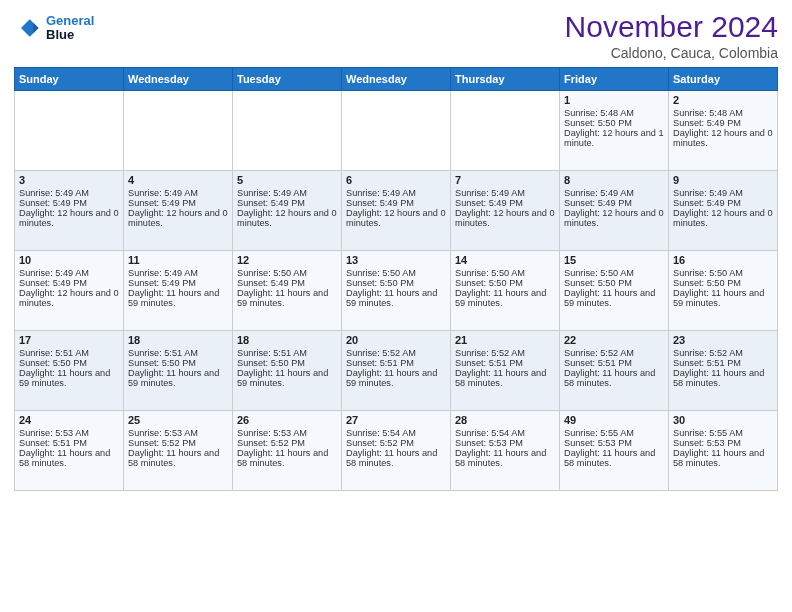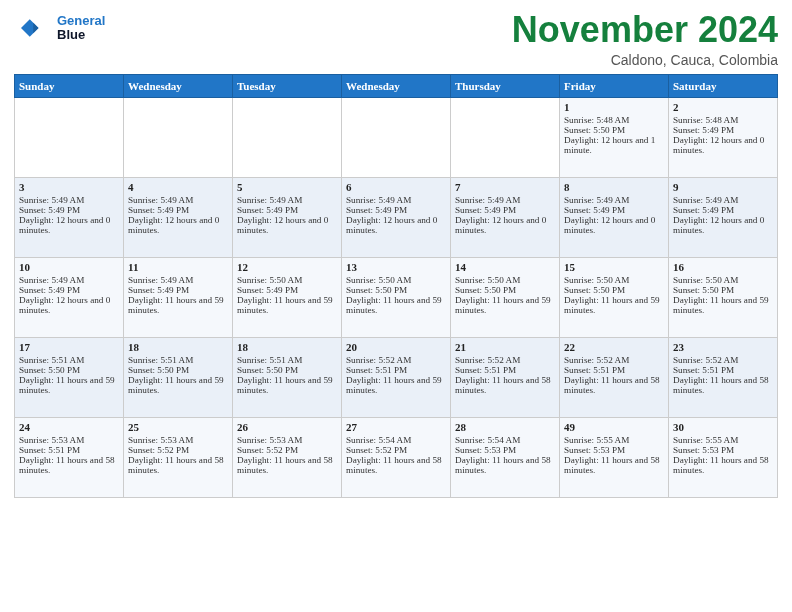--- a/index.html
+++ b/index.html
@@ -18,56 +18,55 @@
     }
     .header {
       display: flex;
       align-items: flex-start;
       justify-content: space-between;
       margin-bottom: 6px;
     }
     .logo {
       display: flex;
       align-items: center;
-      gap: 15px;
+      gap: 4px;
       margin-top: 4px;
     }
     .logo-text {
       font-size: 13px;
       font-weight: bold;
       color: #333;
       line-height: 1.1;
     }
     .logo-text span {
       color: #2176c7;
     }
     .logo-icon {
       width: 28px;
       height: 28px;
     }
     .title-block {
       text-align: right;
     }
     .main-title {
-      font-size: 36px;
-      font-weight: 700;
-      color: #15803d;
+      font-size: 30px;
+      font-weight: 400;
+      color: #4c1d95;
       line-height: 1.1;
     }
     .subtitle {
       font-size: 14px;
       color: #555;
       margin-top: 2px;
       text-align: right;
     }
     table {
       width: 100%;
       border-collapse: collapse;
       table-layout: fixed;
-      font-family: Liberation Serif, serif;
     }
     thead tr th {
       background-color: #2176c7;
       color: #fff;
       font-size: 11px;
       font-weight: bold;
       padding: 5px 4px;
       text-align: left;
       border: 1px solid #1a5fa0;
     }

